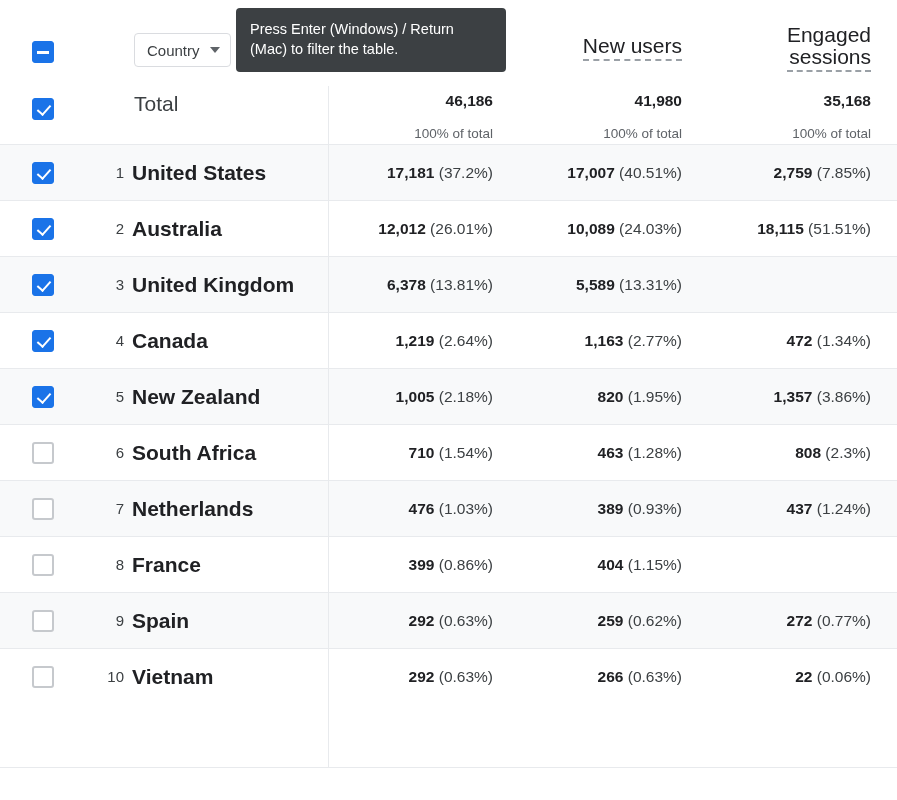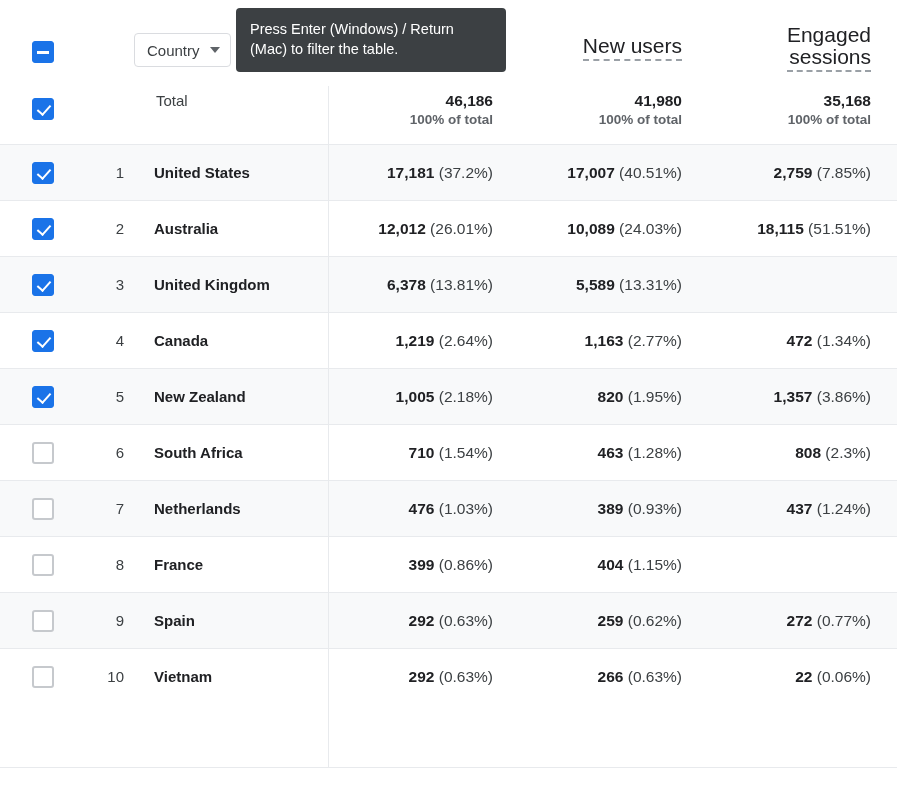--- a/index.html
+++ b/index.html
@@ -157,26 +157,26 @@
     min-height: 58px;
     align-items: flex-start;
     padding-top: 6px;
   }
   .row.shaded { background: #f8f9fa; }
 
   .row .col-check { padding-top: 0; align-items: center; }
   .row.total .col-check { padding-top: 6px; }
 
   .rank { color: #3c4043; font-size: 15px; }
-  .dim-name { color: #202124; font-weight: bold; font-size: 15px; margin-left: 22px; }
+  .dim-name { color: #202124; font-weight: bold; font-size: 21px; }
   .dim-name.total-label { font-weight: normal; color: #3c4043; padding-left: 2px; }
 
   .val { font-weight: bold; color: #202124; }
   .pct { font-weight: normal; color: #3c4043; margin-top: 9px; }
-  .sub { display: block; font-size: 13.5px; color: #5f6368; font-weight: bold; margin-top: 2px; }
+  .sub { display: block; font-size: 13.5px; color: #5f6368; font-weight: normal; margin-top: 16px; }
 
   .vline {
     position: absolute;
     left: 328px;
     top: 86px;
     width: 1px;
     height: 681px;
     background: #e8eaed;
   }
   .bottom-line {

